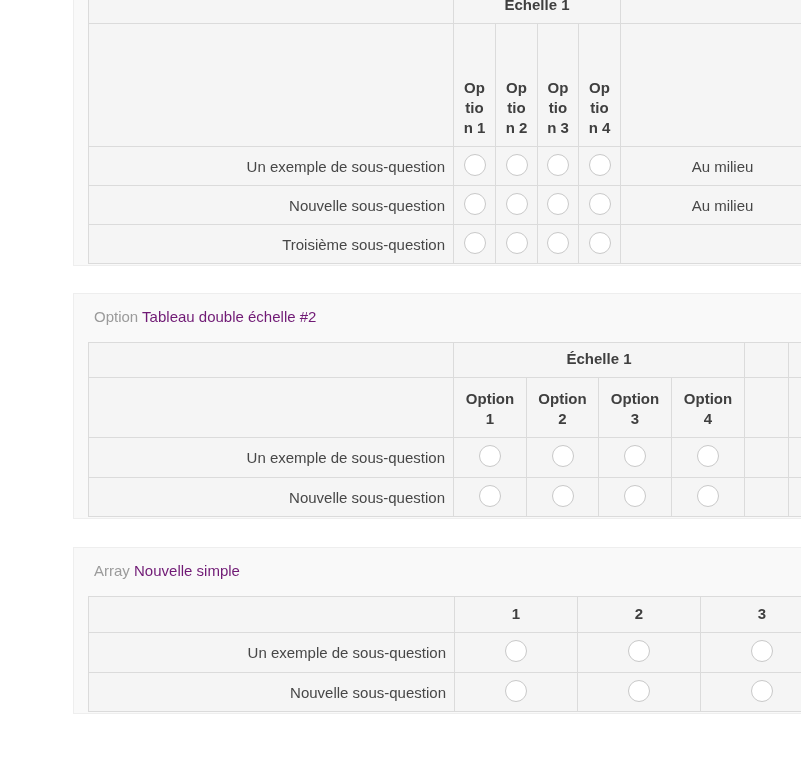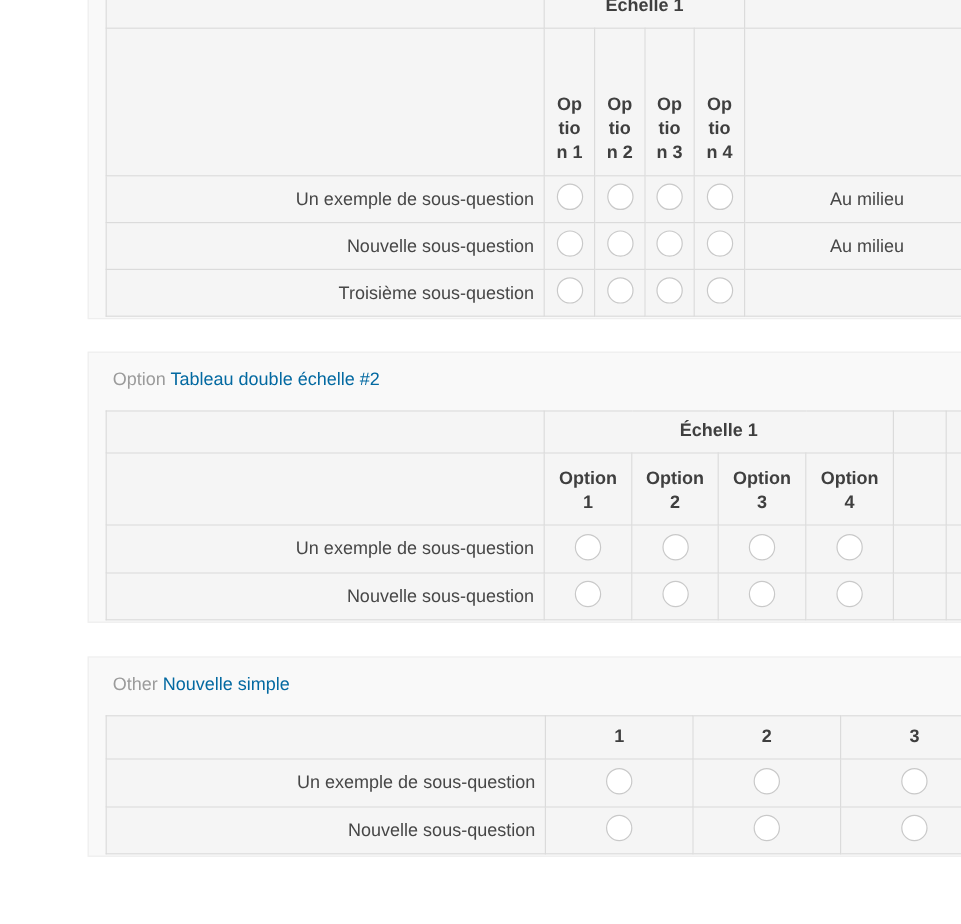--- a/index.html
+++ b/index.html
@@ -10,21 +10,21 @@
   .panel {
     background:#f9f9f9; border:1px solid #eeeeee;
     margin-left:73px; width:860px; box-sizing:border-box;
     padding:13px 15px 1px 14px;
   }
   .panel-1 { margin-top:-26px; }
   .panel-2 { margin-top:27px; }
   .panel-3 { margin-top:28px; }
   .q-head { line-height:20px; margin:0 0 15px 6px; }
   .q-code { color:#9b9b9b; }
-  .q-title { color:#0369a1; }
+  .q-title { color:#701a75; }
   table.array-table { border-collapse:collapse; table-layout:fixed; }
   .array-table td, .array-table th {
     border:1px solid #dbdbdb; background:#f5f5f5; padding:0;
     overflow:hidden;
   }
   .array-table th {
     font-weight:700; color:#3f3f3f; text-align:center;
     vertical-align:bottom; padding:0 2px 8px 2px;
     white-space:pre-line; line-height:20px; font-size:15px;
   }
@@ -171,21 +171,21 @@
       <td class="radio-cell"><span class="radio"></span></td>
       <td></td>
       <td></td>
     </tr>
   </tbody>
     </table>
 </div>
 
 <div class="panel panel-3">
   <div class="q-head">
-    <span class="q-code">Other</span>
+    <span class="q-code">Array</span>
     <span class="q-title">Nouvelle simple</span>
   </div>
   <table class="array-table t3">
     <colgroup>
       <col style="width:366px">
         <col style="width:123px">
         <col style="width:123px">
         <col style="width:123px">
     </colgroup>
     <tbody>

